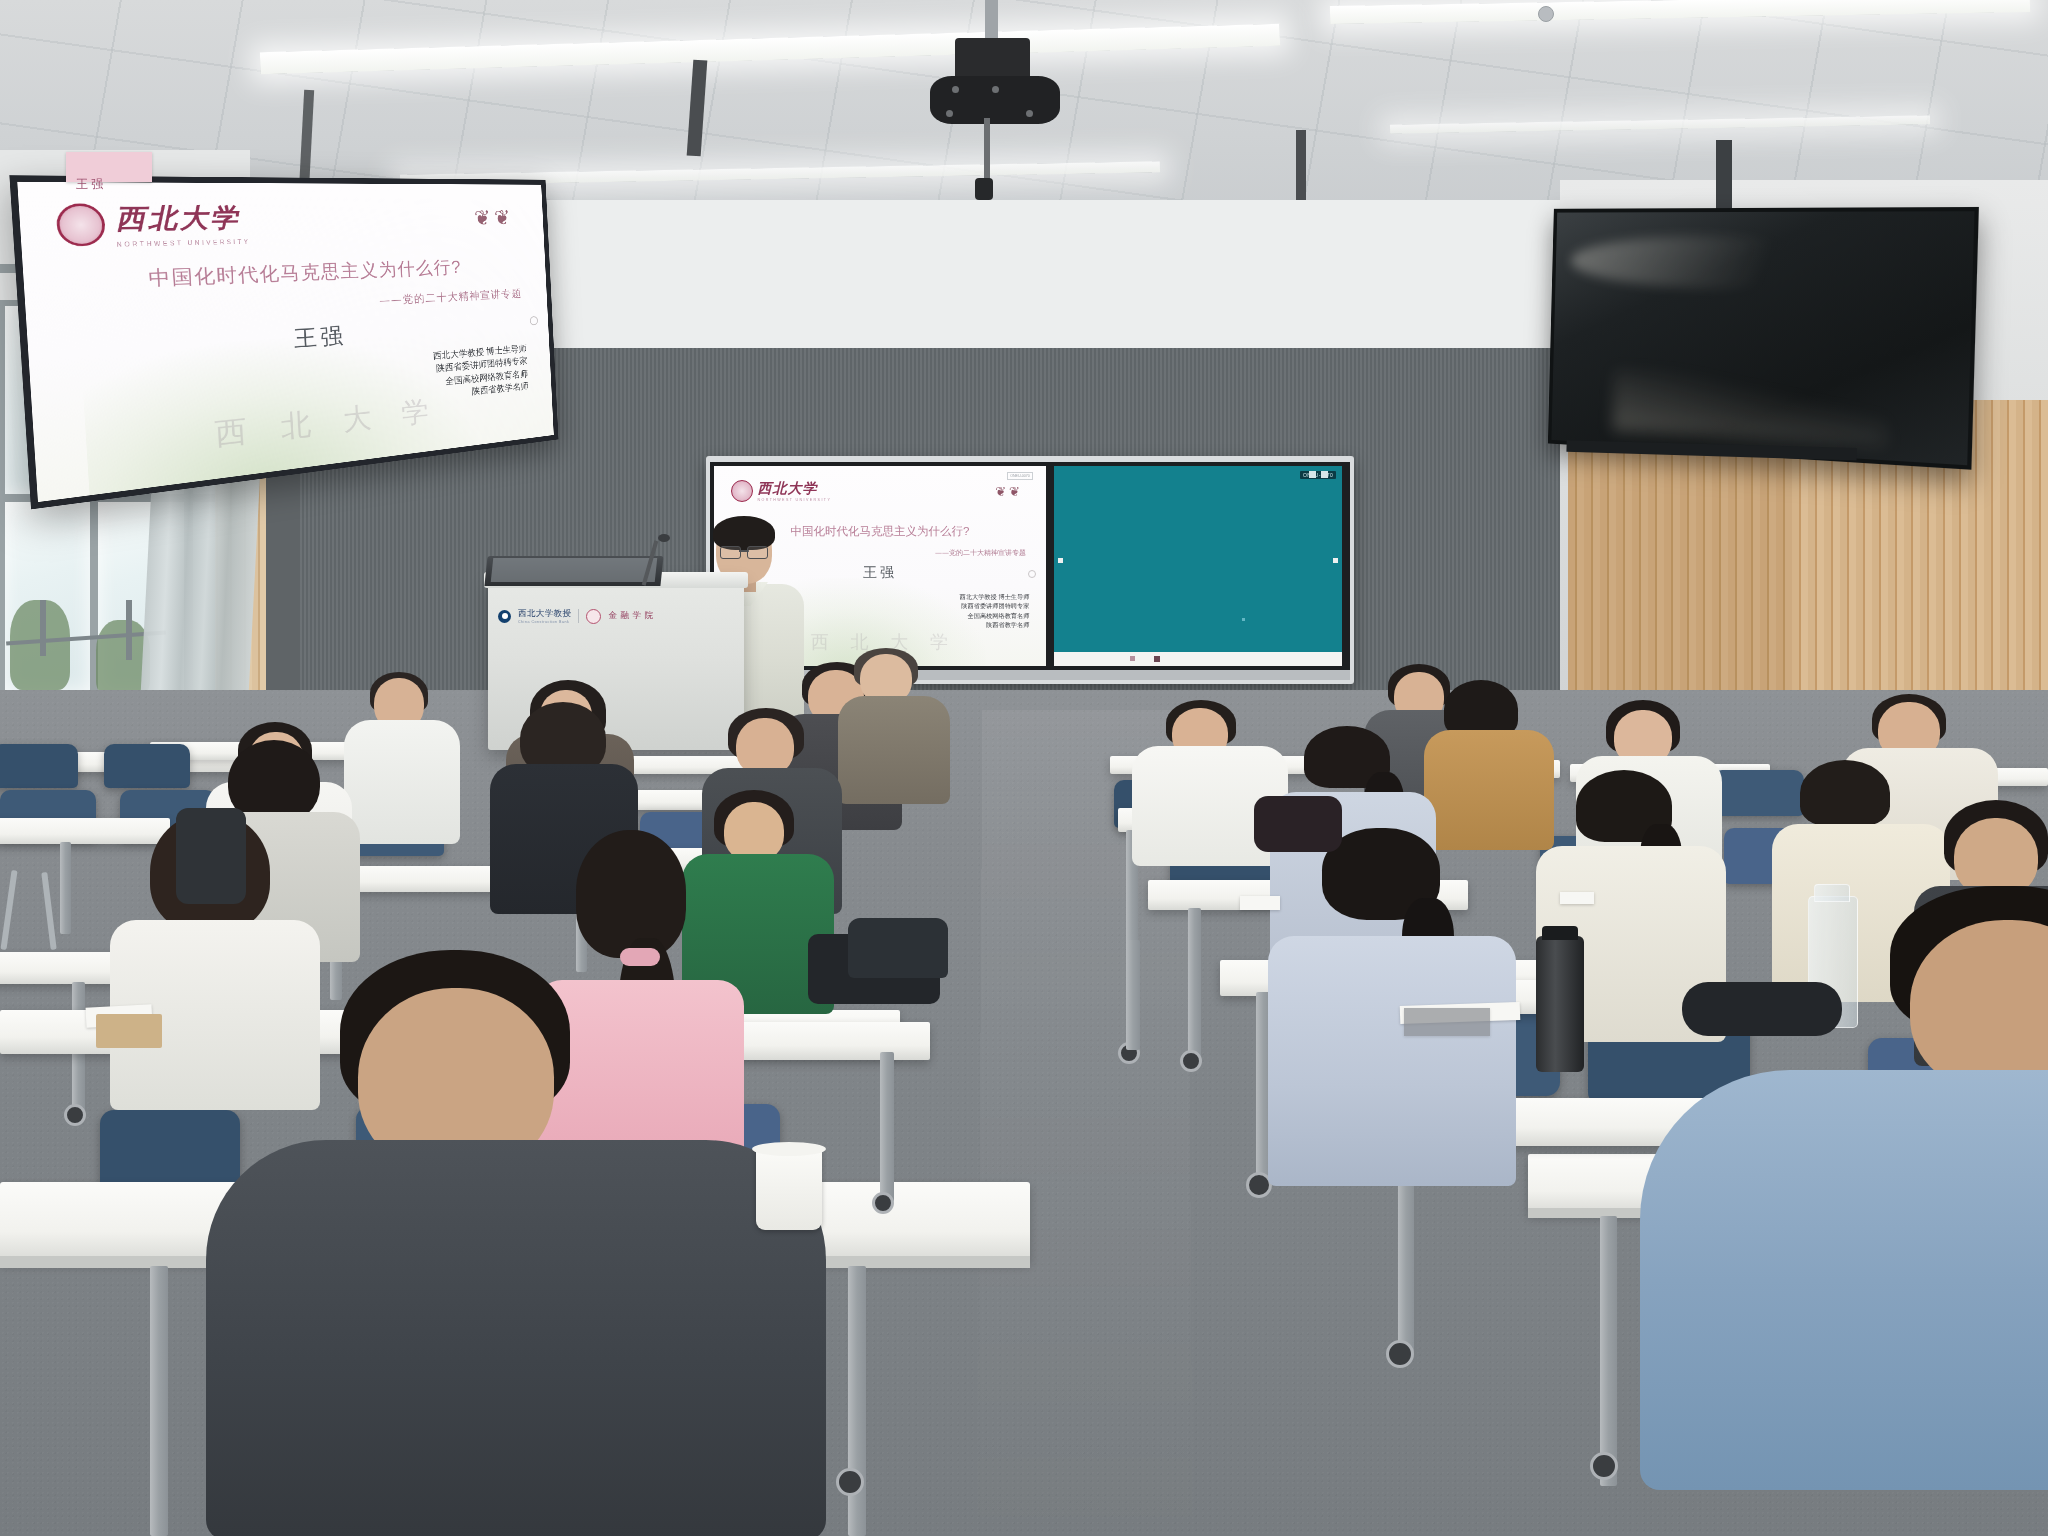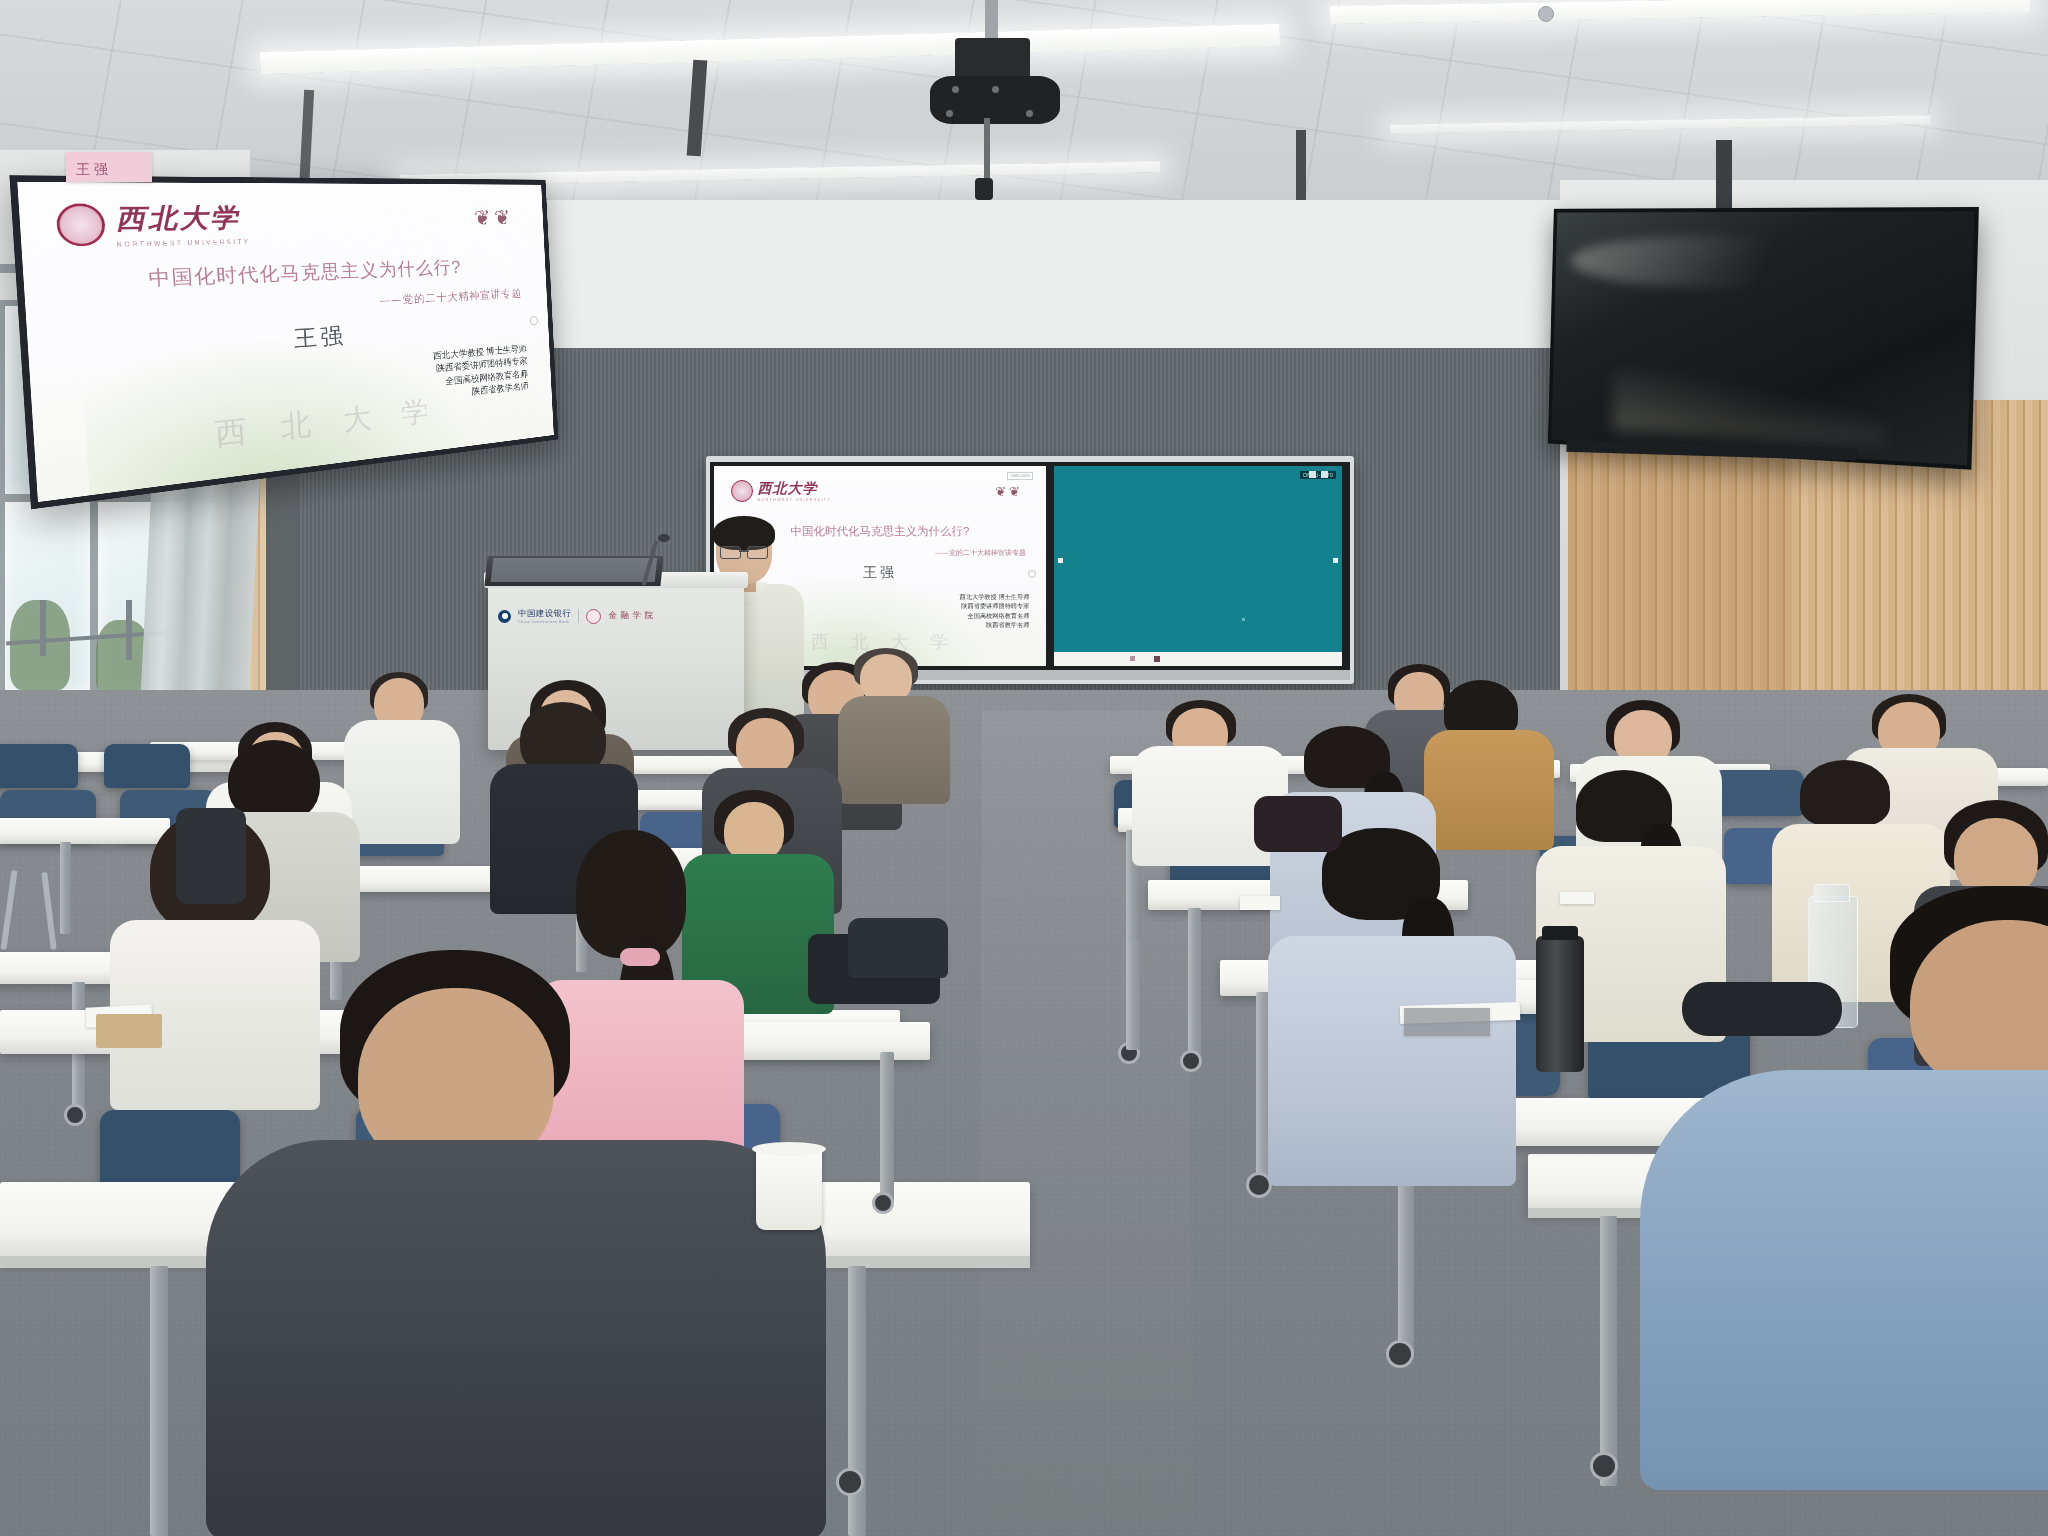--- a/index.html
+++ b/index.html
@@ -140,21 +140,21 @@
     border:1.6px solid #4e4f52;border-radius:3px;background:rgba(255,255,255,.12);}
   .sp-glass:before{left:0;}.sp-glass:after{right:0;}
   .sp-glass-br{position:absolute;left:19px;top:4px;width:10px;height:1.6px;background:#4e4f52;}
   .sp-neck{position:absolute;left:40px;top:56px;width:24px;height:16px;background:#c8a68b;}
   .sp-body{position:absolute;left:-2px;top:64px;width:114px;height:160px;border-radius:22px 22px 8px 8px;
     background:linear-gradient(180deg,#e6e8e0 0%,#dadcd2 48%,#c8cbc1 100%);}
   .sp-collar{position:absolute;left:30px;top:62px;width:46px;height:24px;
     background:linear-gradient(180deg,#eceee6,#dfe2d8);clip-path:polygon(0 0,100% 0,62% 100%,38% 100%);}
   .sp-placard{position:absolute;left:66px;top:152px;width:86px;height:30px;background:#f0cdd8;
     box-shadow:0 1px 3px rgba(0,0,0,.2);}
-  .sp-placard span{position:absolute;top:9px;font-size:14px;color:#9c4f6e;}
+  .sp-placard span{position:absolute;top:24px;font-size:12px;color:#9c4f6e;}
 
   .podium{position:absolute;left:488px;top:578px;width:256px;height:172px;
      background:linear-gradient(180deg,#e7e9e6 0%,#dfe1de 45%,#cfd2cf 100%);
      border-radius:3px;box-shadow:0 6px 18px rgba(0,0,0,.25);}
   .podium-top{position:absolute;left:484px;top:572px;width:264px;height:16px;
      background:linear-gradient(180deg,#f3f4f2,#d7dad7);border-radius:3px;}
   .podium-logos{position:absolute;left:498px;top:606px;width:232px;height:20px;display:flex;align-items:center;gap:7px;font-size:9px;}
   .ccb-mark{width:13px;height:13px;border-radius:50%;background:#13406e;position:relative;flex:0 0 auto;}
   .ccb-mark:after{content:"";position:absolute;left:3.5px;top:3.5px;width:6px;height:6px;border-radius:50%;background:#fff;}
   .logo-txt{font-size:8.5px;color:#26406a;letter-spacing:.4px;}
@@ -373,21 +373,21 @@
   <div class="podium"></div>
   <div class="podium-top"></div>
   <div class="laptop"></div>
   <div class="laptop-scr"></div>
   <div class="mic"></div>
   <div class="mic-head"></div>
 
   <div class="podium-logos">
     <div class="ccb-mark"></div>
     <div>
-      <div class="logo-txt">中国建设银行</div>
+      <div class="logo-txt">西北大学教授</div>
       <div class="logo-en">China Construction Bank</div>
     </div>
     <div class="divider-v"></div>
     <div class="seal2"></div>
     <div class="logo-txt2">金 融 学 院</div>
   </div>
 
   <div class="desk" style="left:-10px;top:752px;width:250px;height:20px;"></div>
   <div class="desk" style="left:150px;top:742px;width:280px;height:18px;"></div>
   <div class="desk" style="left:560px;top:756px;width:200px;height:18px;"></div>

